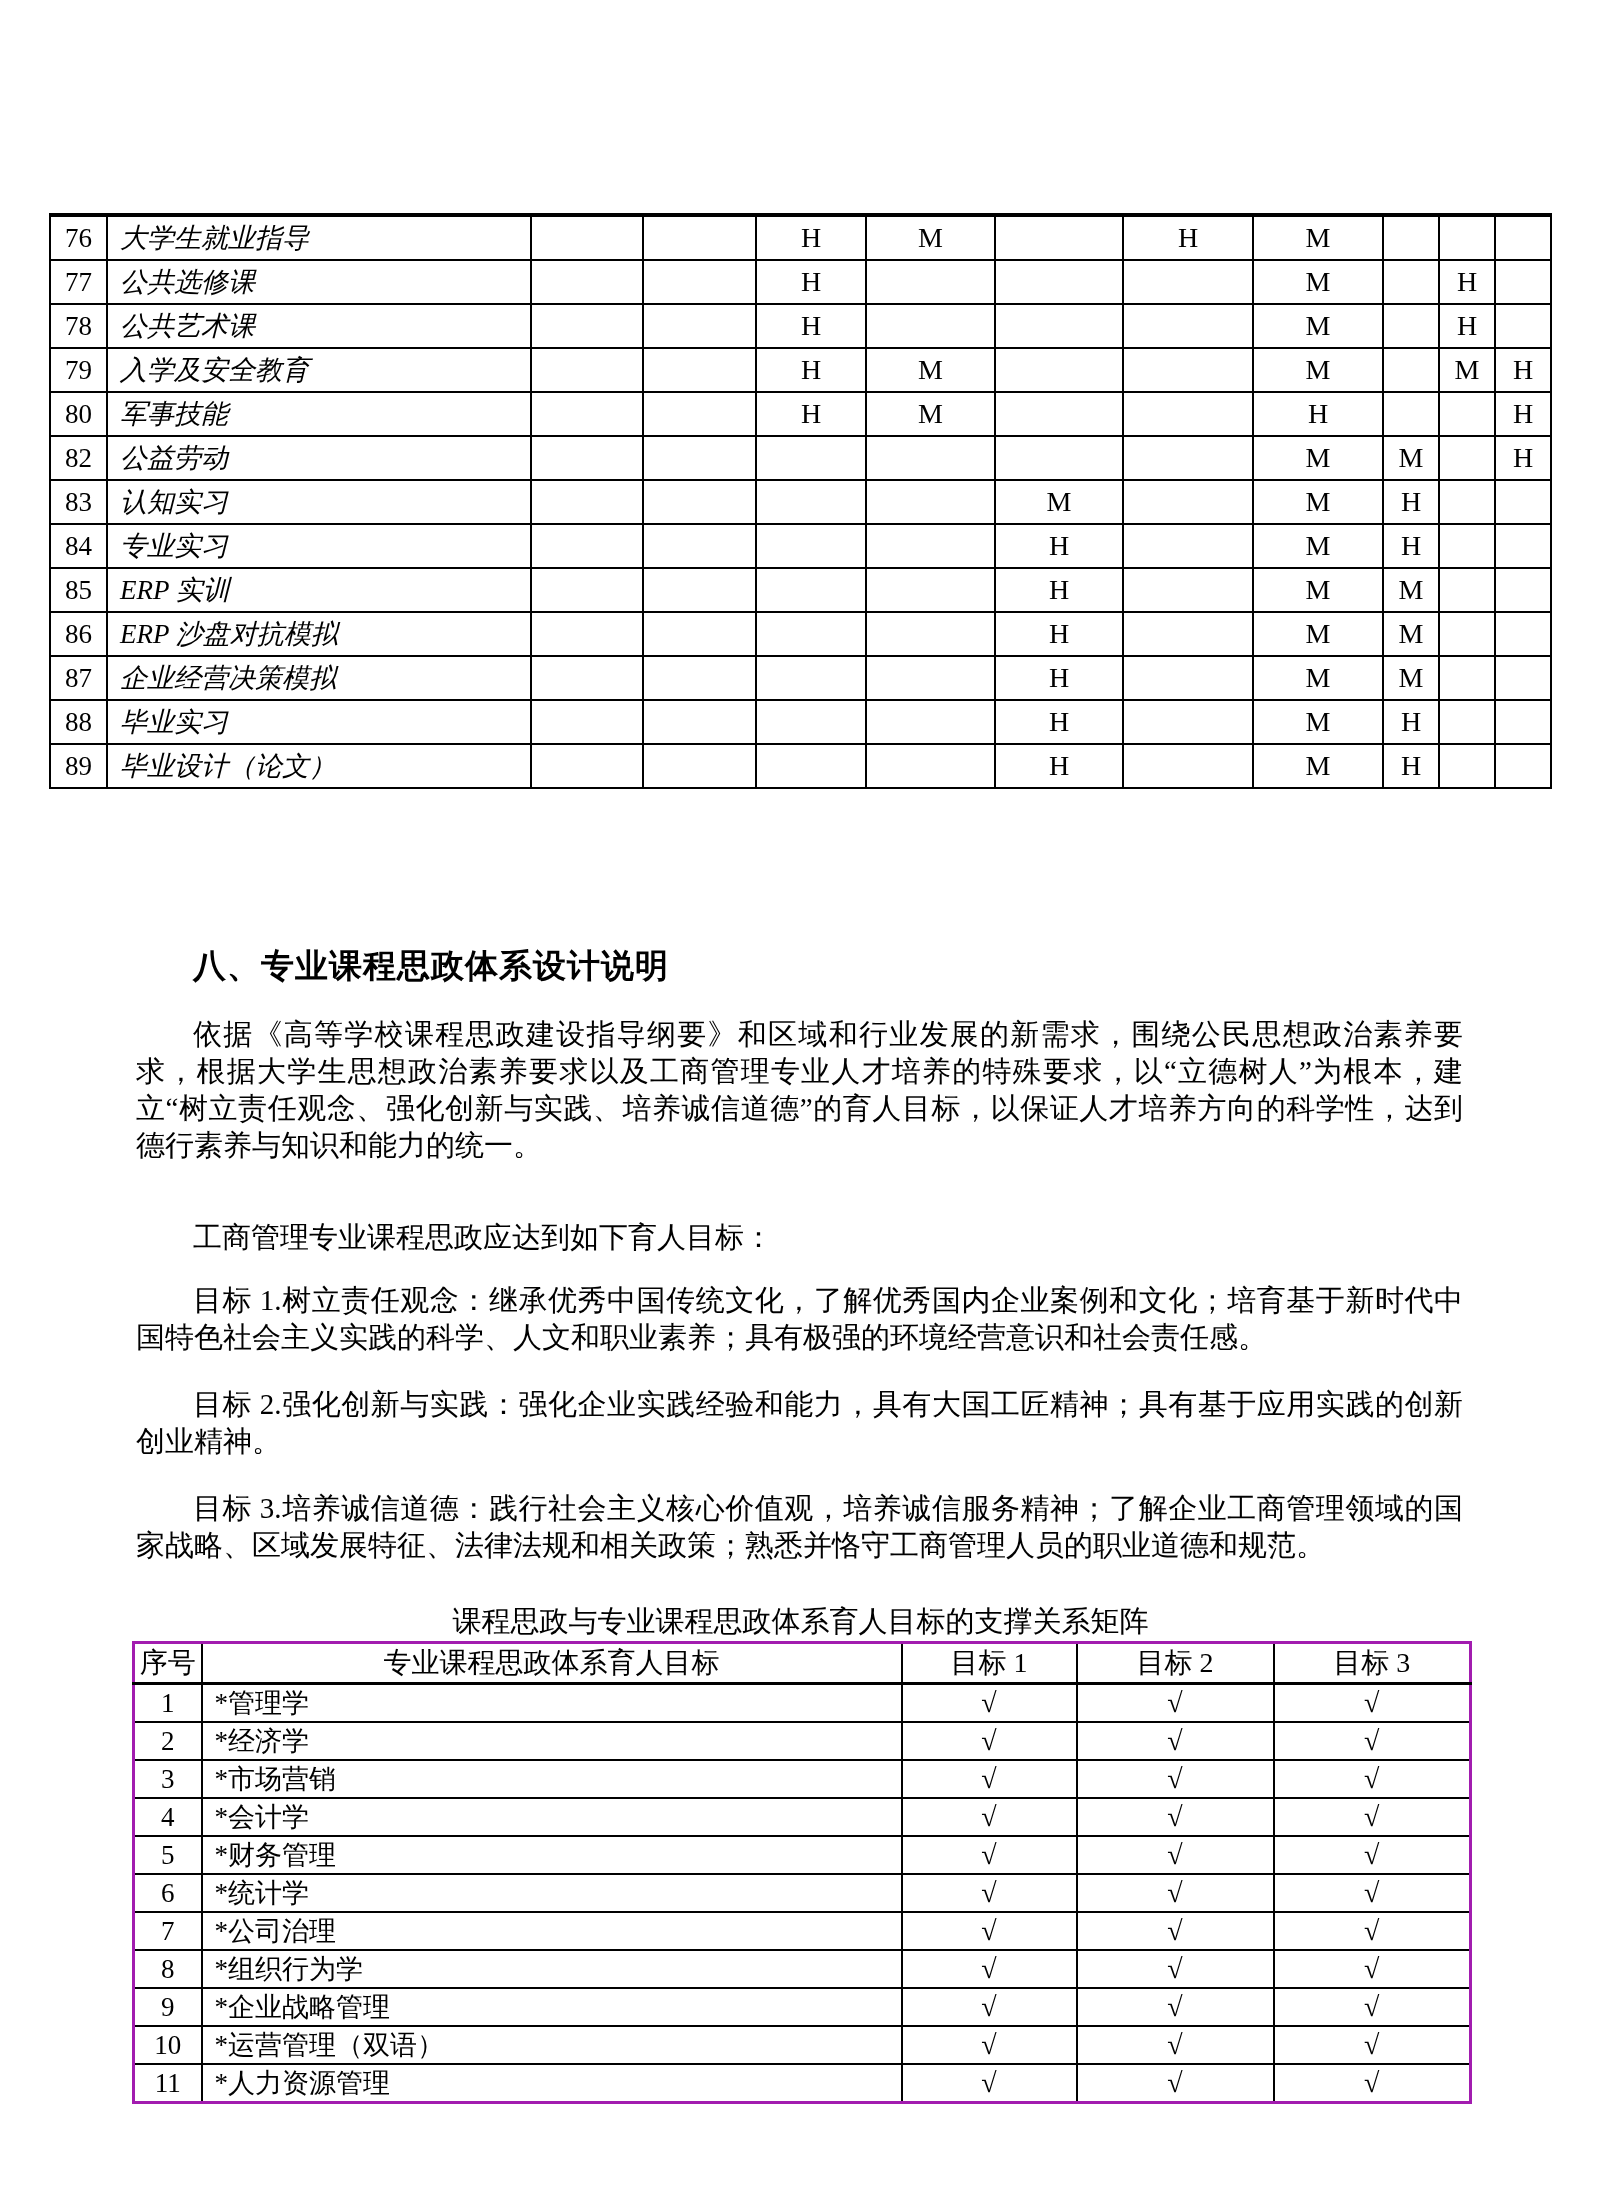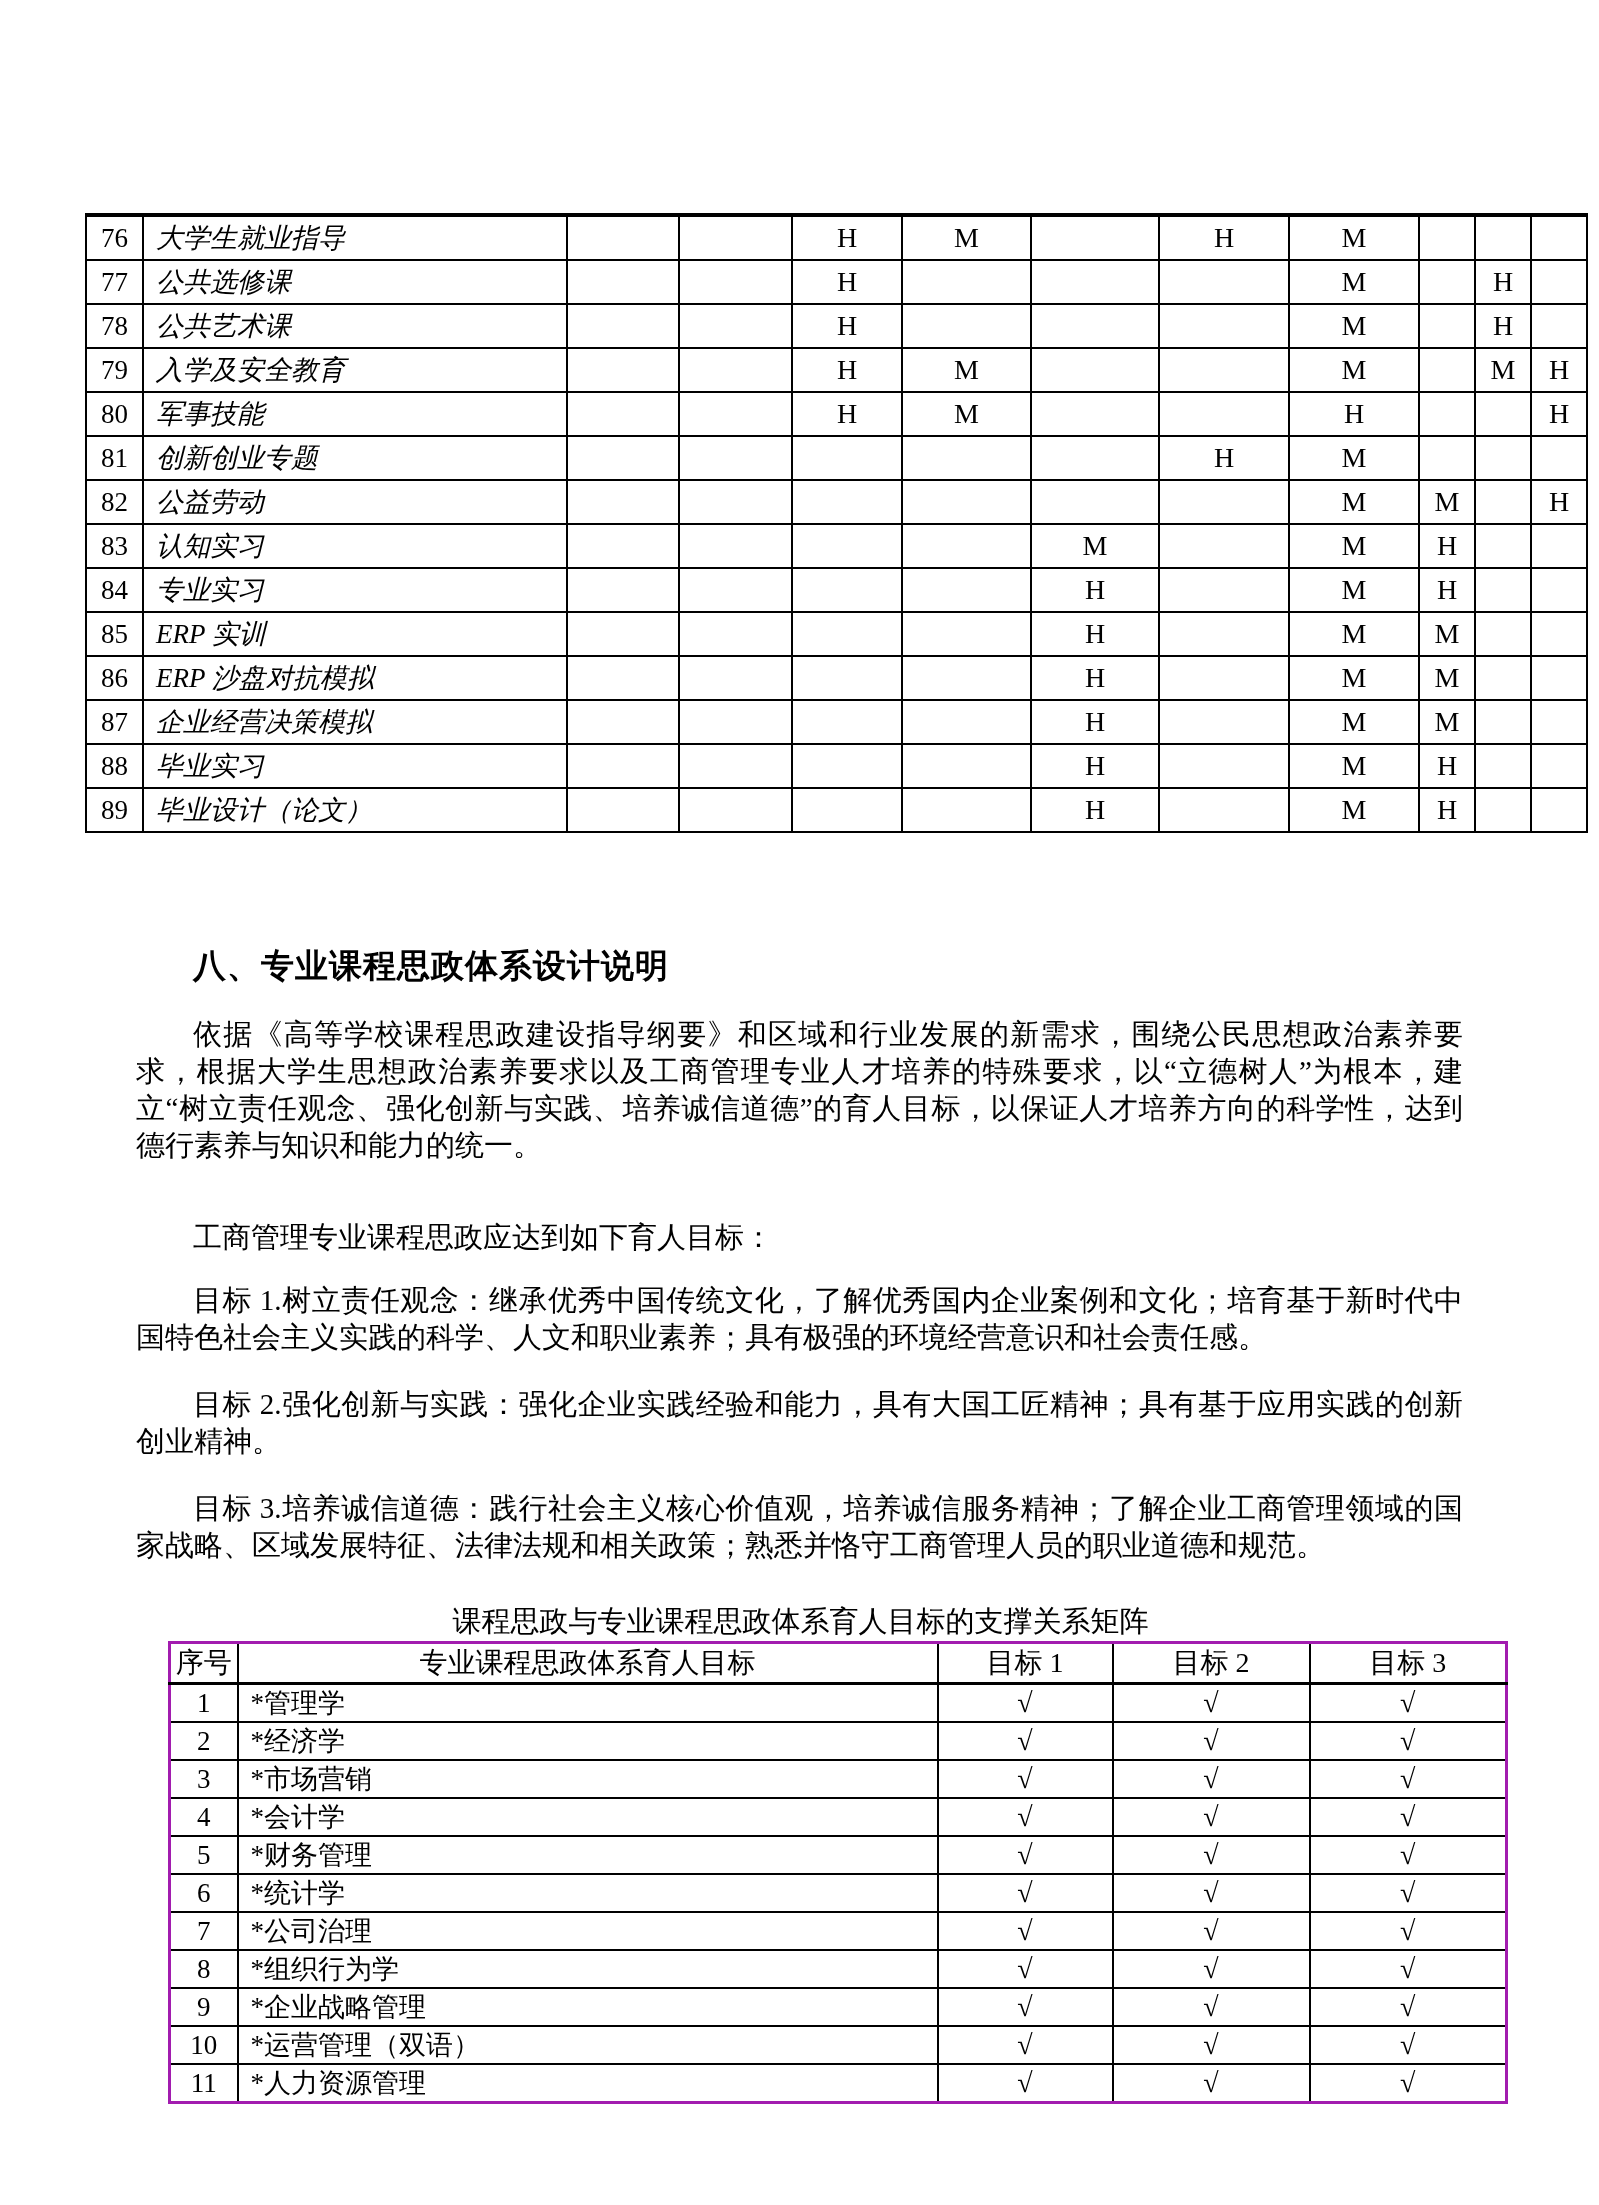--- a/index.html
+++ b/index.html
@@ -6,21 +6,21 @@
   .page{
     position:relative;
     width:1599px;height:2205px;
     background:#ffffff;
     margin:0 auto;
     font-family:"Liberation Serif","DejaVu Serif",serif;
     color:#000;
     overflow:hidden;
   }
   
-  table{border-collapse:collapse;table-layout:fixed;margin-left:36px;}
+  table{border-collapse:collapse;table-layout:fixed;}
   #course-matrix{
     position:absolute;left:49px;top:213px;width:1502px;
     border:2px solid #000;border-top:4px solid #000;
   }
   #course-matrix td{
     border:2px solid #000;
     height:42px;
     font-size:27px;
     overflow:hidden;white-space:nowrap;
     padding:0;
@@ -155,34 +155,20 @@
           <td class="mark">H</td>
           <td class="mark">M</td>
           <td class="mark"></td>
           <td class="mark"></td>
           <td class="mark">H</td>
           <td class="mark"></td>
           <td class="mark"></td>
           <td class="mark">H</td>
         </tr>
         <tr>
-          <td class="num">81</td>
-          <td class="name">创新创业专题</td>
-          <td class="mark"></td>
-          <td class="mark"></td>
-          <td class="mark"></td>
-          <td class="mark"></td>
-          <td class="mark"></td>
-          <td class="mark">H</td>
-          <td class="mark">M</td>
-          <td class="mark"></td>
-          <td class="mark"></td>
-          <td class="mark"></td>
-        </tr>
-        <tr>
           <td class="num">82</td>
           <td class="name">公益劳动</td>
           <td class="mark"></td>
           <td class="mark"></td>
           <td class="mark"></td>
           <td class="mark"></td>
           <td class="mark"></td>
           <td class="mark"></td>
           <td class="mark">M</td>
           <td class="mark">M</td>

